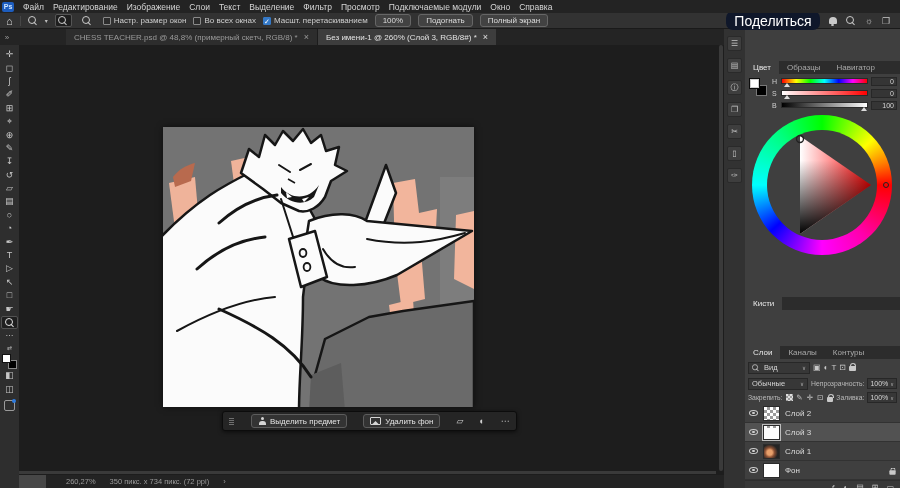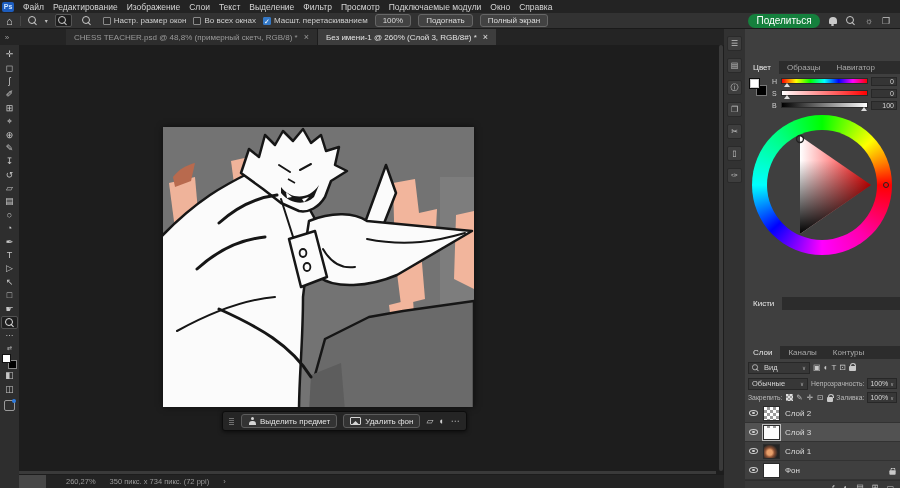--- a/index.html
+++ b/index.html
@@ -25,21 +25,21 @@
   .caret { color:#bdbdbd; font-size:6px; }
   .toolbtn { display:flex; align-items:center; justify-content:center; width:17px; height:13px; border-radius:2px; }
   .toolbtn.pressed { background:#1e1e1e; border:1px solid #555; }
   .cb { display:flex; align-items:center; gap:3px; }
   .cb .box { width:8px; height:8px; border:1px solid #8a8a8a; border-radius:1px; background:#2c2c2c; }
   .cb .box.checked { background:#3478c6; border-color:#3478c6; color:#fff; font-size:7px; line-height:7px; text-align:center; }
   .cb .lbl { color:#cfcfcf; font-size:8px; white-space:nowrap; }
   .obtn { background:#424242; border:1px solid #666; border-radius:3px; color:#ddd; font-size:8px;
     padding:1px 7px; white-space:nowrap; }
   .ob-right { margin-left:auto; display:flex; align-items:center; gap:9px; padding-right:4px; }
-  .share-btn { background:#15803d; color:#fff; font-size:10px; border-radius:7px; padding:1.5px 8px; }
+  .share-btn { background:#0f172a; color:#fff; font-size:14px; border-radius:7px; padding:1.5px 8px; }
   .bell { width:8px; height:7px; background:#c9c9c9; border-radius:4px 4px 1px 1px; position:relative; display:inline-block; }
   .bell::after { content:""; position:absolute; left:2.5px; bottom:-2px; width:3px; height:2px; border-radius:50%; background:#c9c9c9; }
   .glyph-ic { color:#c9c9c9; font-size:9px; }
 
   
   .tabbar { position:absolute; left:0; top:29px; width:724px; height:16px; background:#242424;
     display:flex; align-items:flex-end; }
   .tab-overflow { color:#9a9a9a; font-size:8px; width:14px; text-align:center; align-self:center; }
   .doctab { height:16px; display:flex; align-items:center; gap:6px; padding:0 8px; font-size:8px;
     white-space:nowrap; margin-left:52px; }
@@ -66,21 +66,21 @@
 
   
   .canvas-area { position:absolute; left:19px; top:45px; width:705px; height:443px; background:#1d1d1d; overflow:hidden; }
   .artboard { position:absolute; left:144px; top:82px; width:311px; height:280px; box-shadow:0 0 6px rgba(0,0,0,.55); }
   .vscroll { position:absolute; right:1px; top:0; width:4px; bottom:17px; background:#3a3a3a; border-radius:2px; }
   .hscroll { position:absolute; left:0; right:8px; bottom:14px; height:3px; background:#3a3a3a; }
 
   
   .contextbar { position:absolute; left:203px; top:366px; height:20px; background:#252525;
     border:1px solid #0c0c0c; border-radius:3px; box-shadow:0 1px 4px rgba(0,0,0,.6);
-    display:flex; align-items:center; gap:6px; padding:0 6px; }
+    display:flex; align-items:center; gap:16px; padding:0 6px; }
   .drag-handle { display:flex; flex-direction:column; gap:1px; margin-right:1px; }
   .drag-handle i { width:5px; height:1px; background:#6f6f6f; display:block; }
   .ctx-btn { display:flex; align-items:center; gap:4px; background:#333; border:1px solid #5c5c5c;
     border-radius:3px; padding:1.5px 6px; color:#e3e3e3; font-size:8px; white-space:nowrap; }
   .person { position:relative; width:8px; height:8px; display:inline-block; }
   .person::before { content:""; position:absolute; left:2.5px; top:0; width:3px; height:3px; border-radius:50%; background:#d5d5d5; }
   .person::after { content:""; position:absolute; left:0.5px; bottom:0; width:7px; height:3.6px; border-radius:3px 3px 0 0; background:#d5d5d5; }
   .imgicon { position:relative; width:11px; height:8px; border:1px solid #d5d5d5; border-radius:1px; overflow:hidden; display:inline-block; }
   .imgicon::after { content:""; position:absolute; left:1.5px; bottom:-2.5px; width:5px; height:5px; background:#d5d5d5; transform:rotate(45deg); }
   .ctx-ic { color:#cfcfcf; font-size:9px; }

